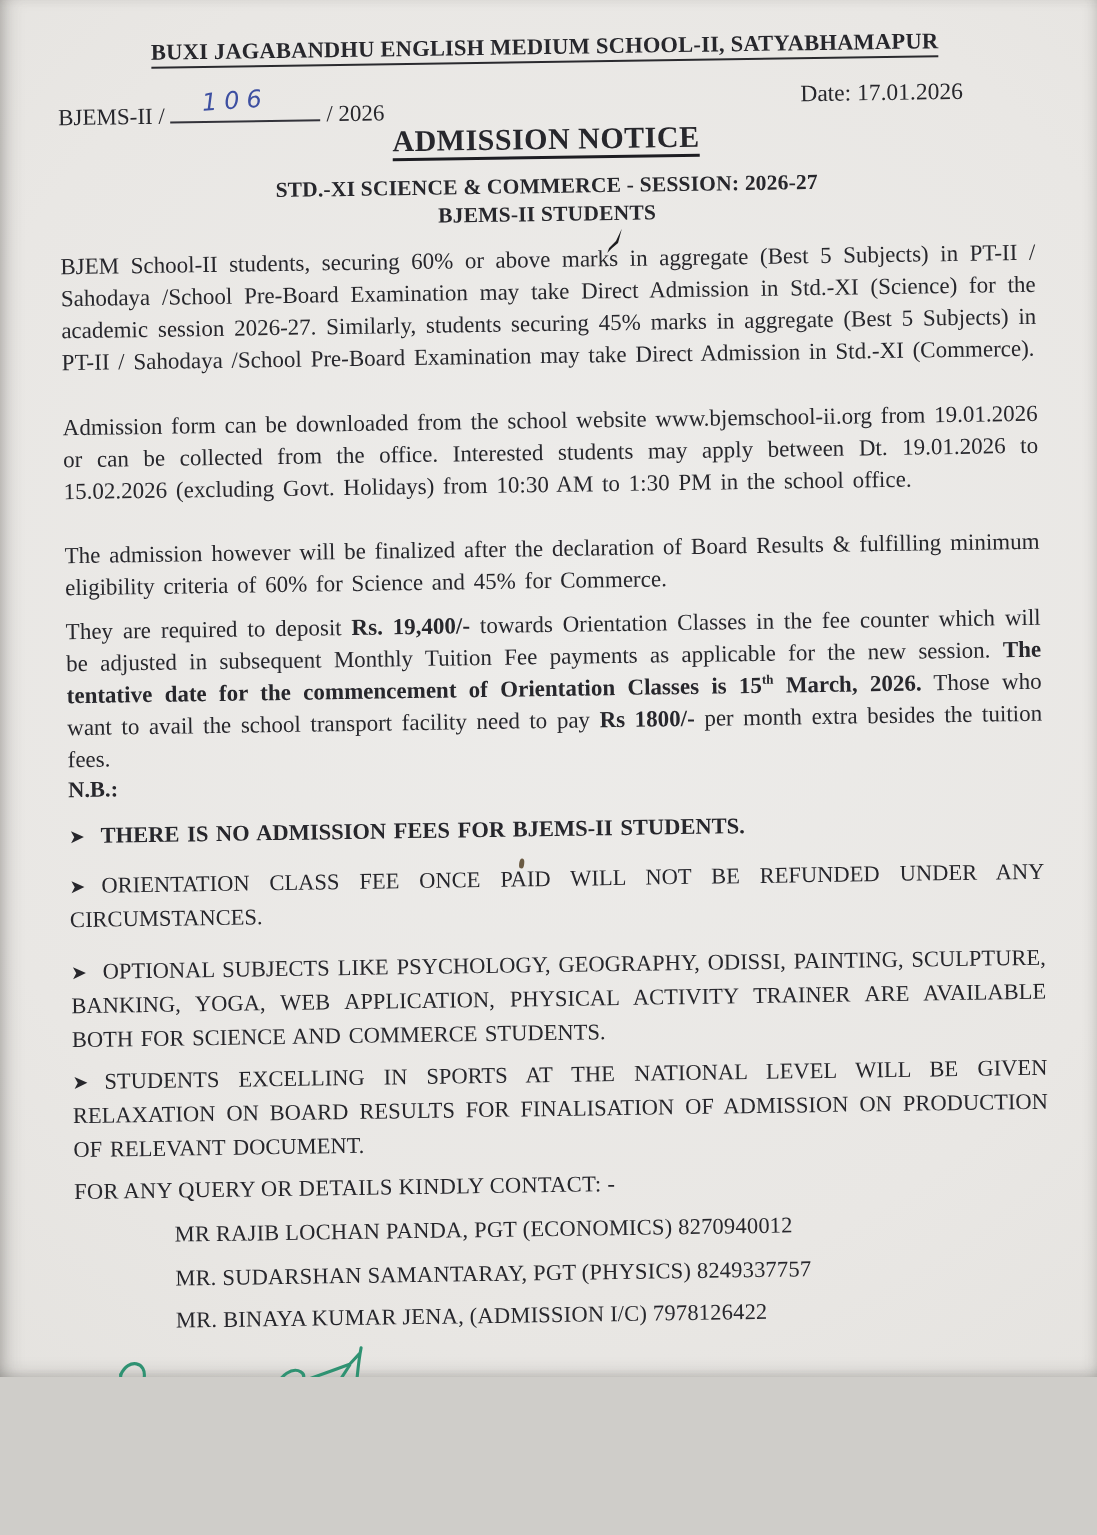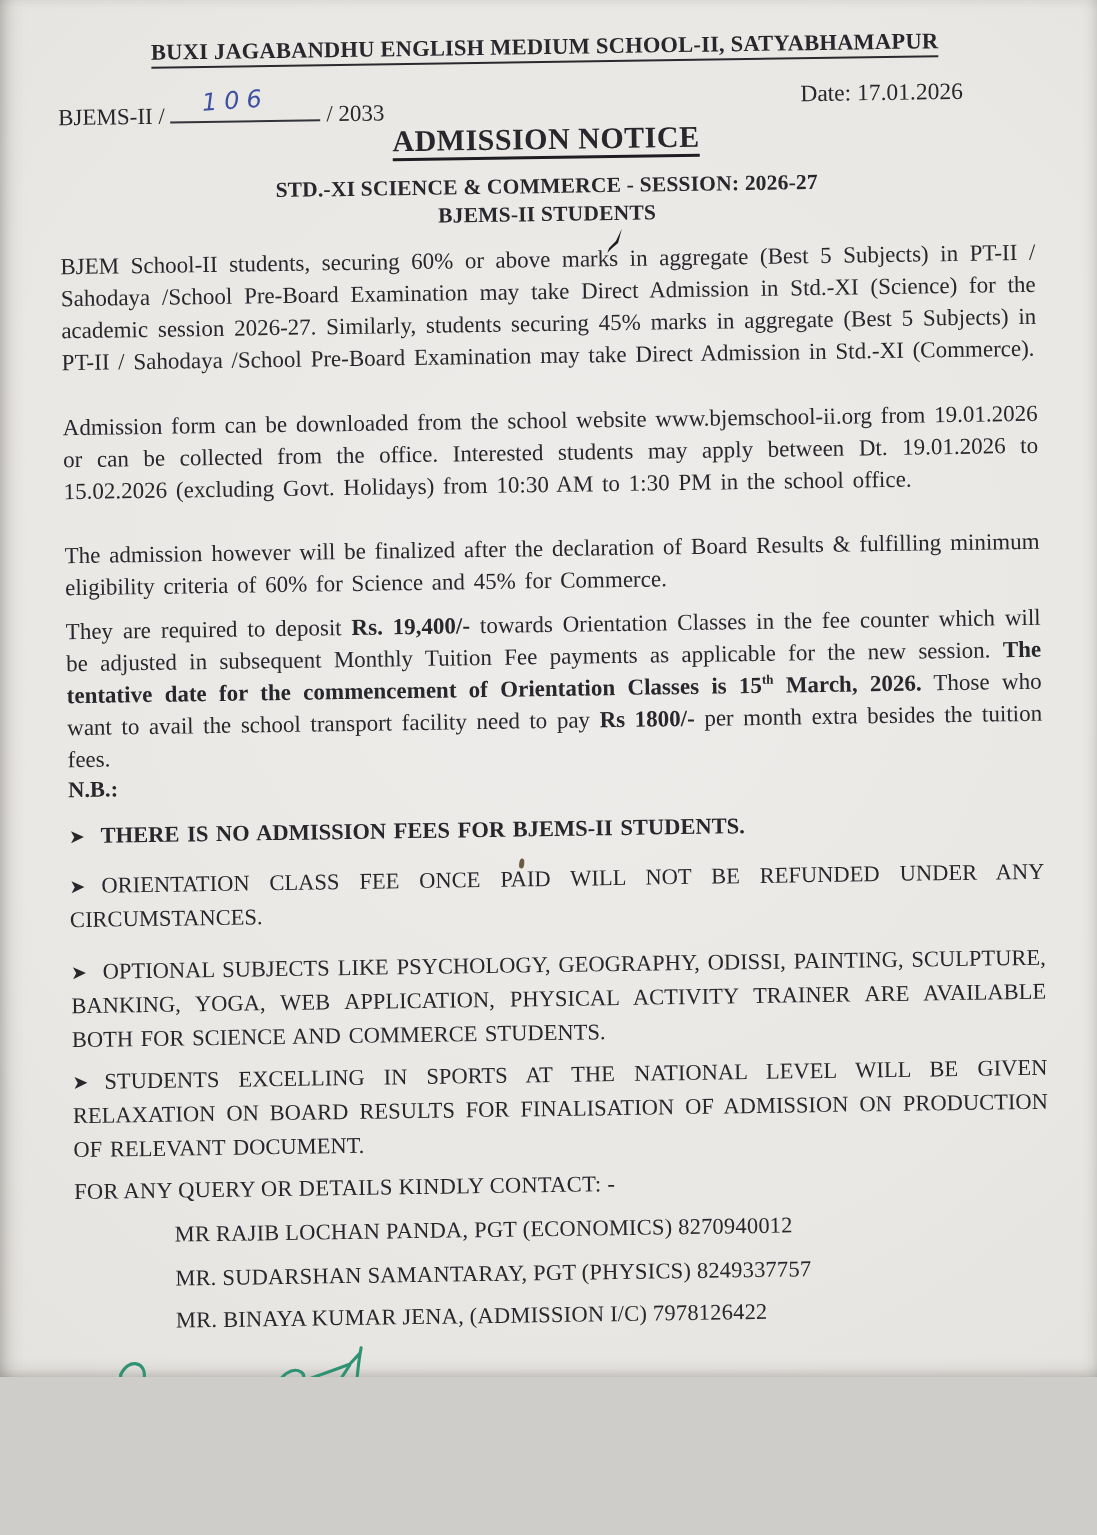--- a/index.html
+++ b/index.html
@@ -59,21 +59,21 @@
 <div class="page">
   <div class="sheet">
 
     <div class="blk center school-name" style="top:34px;">
       <span>BUXI JAGABANDHU ENGLISH MEDIUM SCHOOL-II, SATYABHAMAPUR</span>
     </div>
 
     <div class="blk ref-row" style="top:88px;">
       <span>BJEMS-II /</span>
       <span class="ref-blank"><span class="hand-blue">106</span></span>
-      <span>/ 2033</span>
+      <span>/ 2026</span>
       <span class="date-line">Date: 17.01.2026</span>
     </div>
 
     <div class="blk center notice-title" style="top:122px;">
       <span>ADMISSION NOTICE</span>
     </div>
 
     <div class="blk center subtitle" style="top:174px;">STD.-XI SCIENCE &amp; COMMERCE - SESSION: 2026-27</div>
     <div class="blk center subtitle" style="top:202px;">BJEMS-II STUDENTS</div>
 

